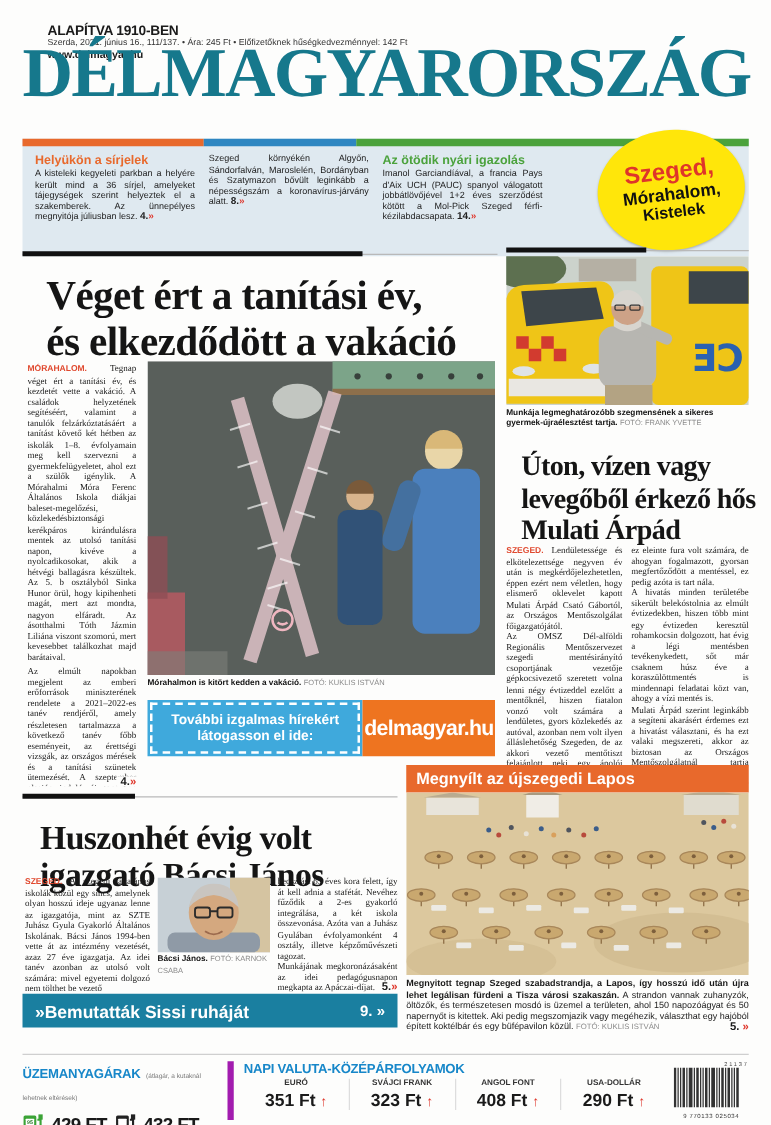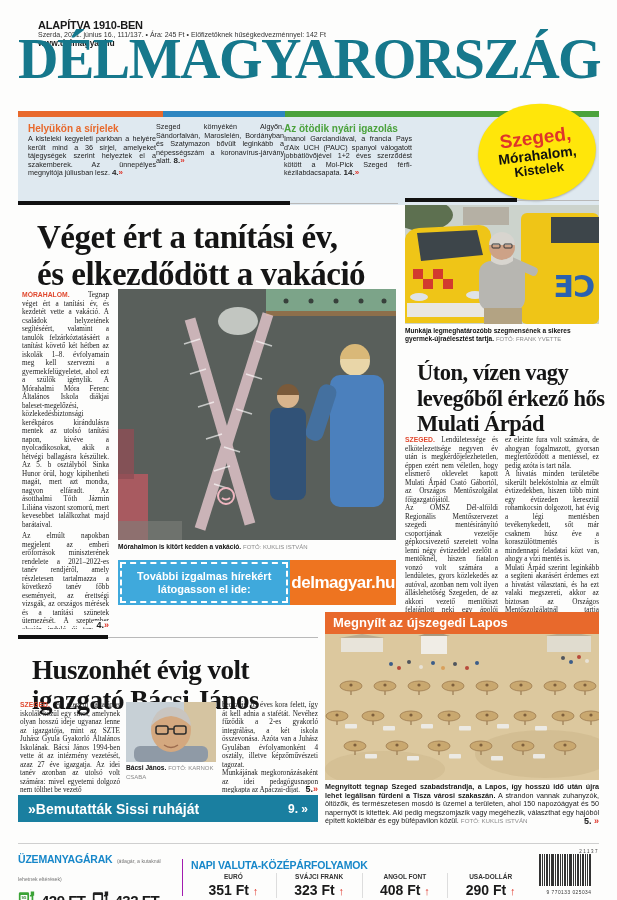--- a/index.html
+++ b/index.html
@@ -16,21 +16,21 @@
   .masthead{left:18px;top:31px;width:581px;text-align:center;font-family:"Liberation Serif",serif;
             font-weight:700;font-size:56px;line-height:1;letter-spacing:-1.5px;
             color:var(--teal,#16788c);white-space:nowrap;}
 
   
   .strip{left:18px;top:111px;width:581px;height:94px;background:var(--stripbg,#dfe9f0);}
   .colorbar{display:flex;height:6px;width:100%;}
   .colorbar .seg1{width:25%;background:var(--orange,#e8692c);}
   .colorbar .seg2{width:21%;background:#2e86c1;}
   .colorbar .seg3{width:54%;background:var(--green,#4ba23c);}
-  .teaser-row{display:flex;padding:6px 10px 0 10px;}
+  .teaser-row{display:flex;gap:11px;padding:6px 10px 0 10px;}
   .teaser{width:128px;}
   .teaser h3{margin:0 0 1px 0;font-size:10px;line-height:11px;font-weight:700;}
   .t1 h3{color:var(--orange,#e8692c);} .t2 h3{color:var(--blue,#1b79c0);} .t3 h3{color:var(--green,#4ba23c);}
   .teaser p{margin:0;font-size:7.2px;line-height:8.5px;text-align:justify;color:#222;}
   .pgref{font-weight:700;font-size:8px;font-family:"Liberation Sans",sans-serif;white-space:nowrap;}
   .pgref .c{color:var(--red,#df352a);}
   .pgref.abs{right:0;bottom:0;background:#fdfdfc;padding-left:3px;font-size:9px;}
 
   .badge{left:478px;top:104px;width:118px;height:96px;border-radius:50%;background:var(--yellow,#ffe60a);
          display:flex;flex-direction:column;justify-content:center;align-items:center;
@@ -96,21 +96,21 @@
   
   .footline{left:18px;top:843px;width:581px;border-top:1px solid #cfcfcf;}
   .footer{left:18px;top:849px;width:581px;height:47px;display:flex;}
   .fuel{width:158px;}
   .fuel-title{font-size:10.5px;font-weight:700;color:var(--footerblue,#1787c9);letter-spacing:-0.2px;}
   .fuel-note{font-size:5.2px;color:#777;font-weight:400;}
   .fuel-row{display:flex;align-items:center;gap:6px;margin-top:4px;}
   .pump{display:flex;align-items:flex-end;}
   .pump.green{color:#3ba336;} .pump.dark{color:#222;}
   .price{font-size:15px;font-weight:700;letter-spacing:-0.5px;}
-  .currency{flex:1;border-left:1px solid #a21caf;margin-left:6px;padding-left:8px;margin-top:10px;}
+  .currency{flex:1;border-left:5px solid #a21caf;margin-left:6px;padding-left:8px;}
   .cur-title{font-size:10.5px;font-weight:700;color:var(--footerblue,#1787c9);letter-spacing:-0.2px;}
   .cur-row{display:flex;margin-top:2px;}
   .cur{flex:1;text-align:center;}
   .cur + .cur{border-left:1px solid #ddd;}
   .cur-name{font-size:6.5px;font-weight:700;color:#333;}
   .cur-val{font-size:14px;font-weight:700;margin-top:2px;}
   .cur-val .arrow{color:var(--red,#df352a);font-size:11px;}
   .barcode{width:60px;margin-left:6px;}
   .bc-top{font-size:4.5px;text-align:right;letter-spacing:1.5px;color:#444;}
   .bc-num{font-size:4.8px;letter-spacing:0.5px;text-align:center;color:#333;}

